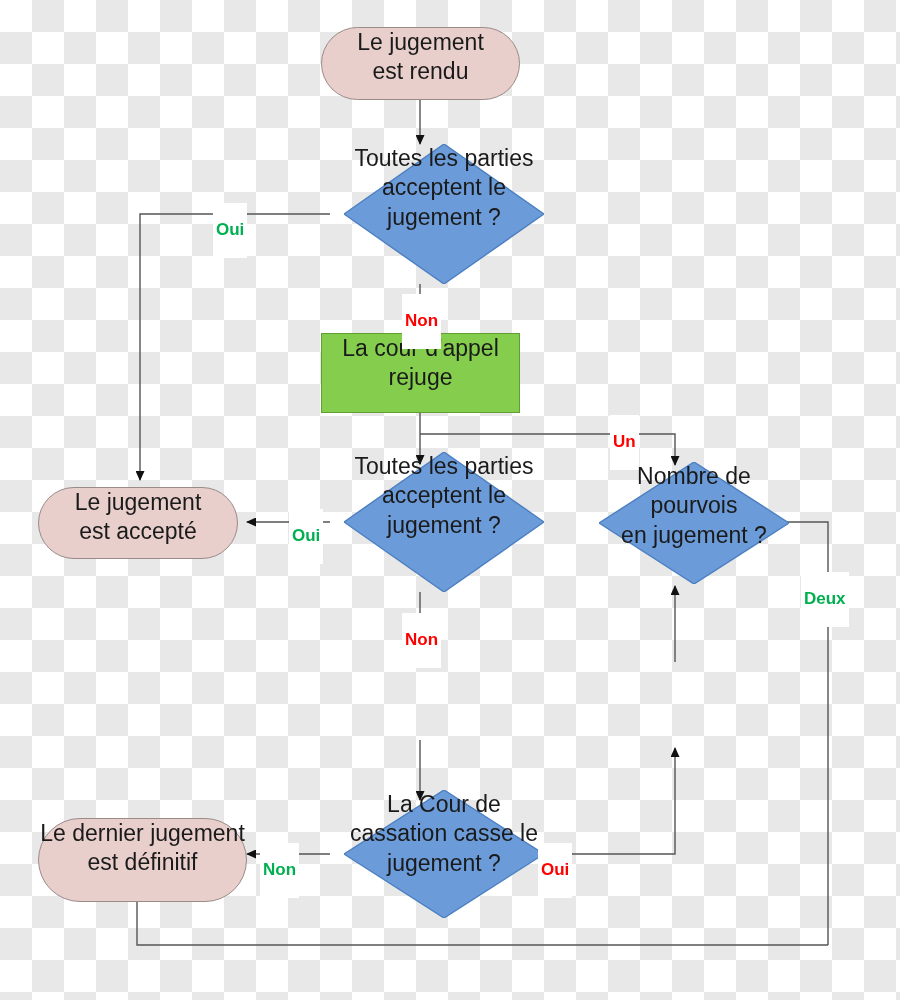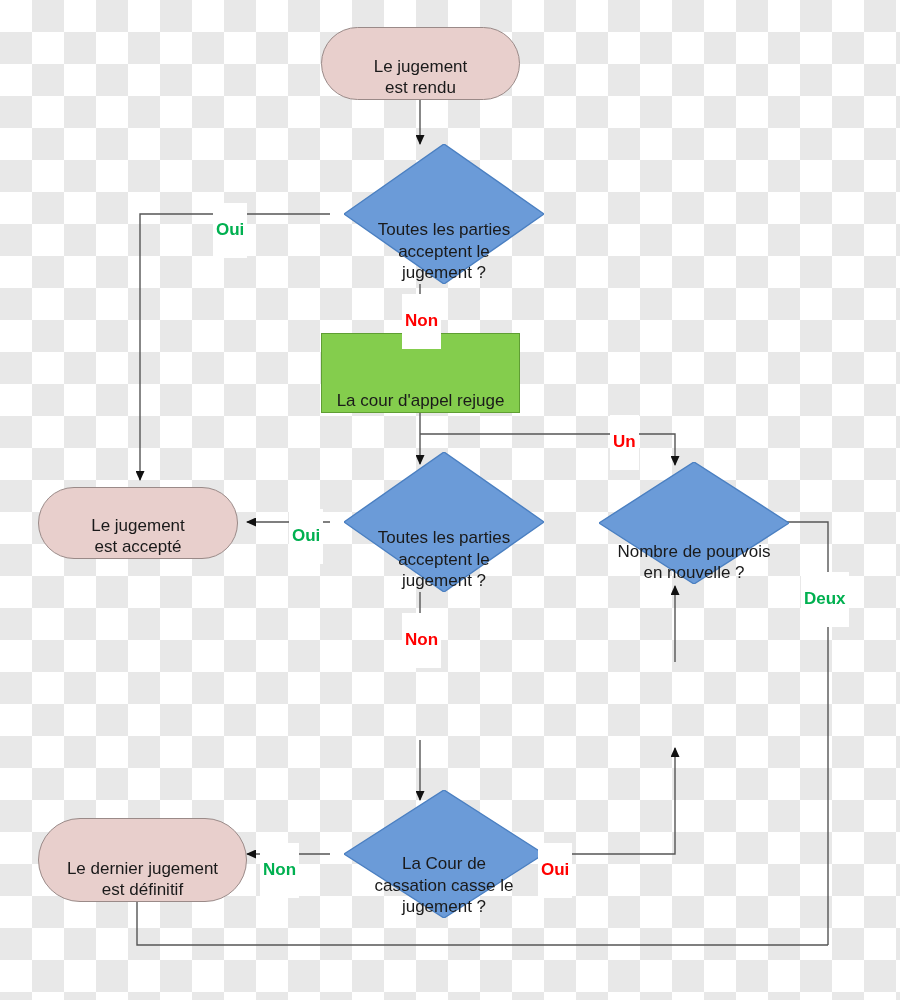--- a/index.html
+++ b/index.html
@@ -34,25 +34,25 @@
     top: 0;
     width: 900px;
     height: 1000px;
     pointer-events: none;
   }
 
   .node {
     position: absolute;
     box-sizing: border-box;
     display: flex;
-    align-items: flex-end;
+    align-items: flex-start;
     justify-content: center;
     text-align: center;
     color: #1a1a1a;
-    font-size: 17px;
+    font-size: 23px;
     line-height: 1.28;
   }
 
   
   .terminal {
     background: #e8cfcc;
     border: 1px solid #9a8a88;
     border-radius: 999px;
   }
 
@@ -182,21 +182,21 @@
       <div>jugement ?</div>
     </div>
   </div>
 
   <div class="node decision" style="left:575px; top:462px; width:190px; height:122px;">
     <svg class="diamond-shape" viewBox="0 0 190 122" preserveAspectRatio="none">
       <polygon points="95,0 190,61 95,122 0,61" fill="#6b9bd8" stroke="#4a7fc1" stroke-width="1.4"></polygon>
     </svg>
     <div class="decision-text">
       <div>Nombre de pourvois</div>
-      <div>en nouvelle ?</div>
+      <div>en jugement ?</div>
     </div>
   </div>
 
 
 
   <div class="node decision" style="left:320px; top:790px; width:200px; height:128px;">
     <svg class="diamond-shape" viewBox="0 0 200 128" preserveAspectRatio="none">
       <polygon points="100,0 200,64 100,128 0,64" fill="#6b9bd8" stroke="#4a7fc1" stroke-width="1.4"></polygon>
     </svg>
     <div class="decision-text">

